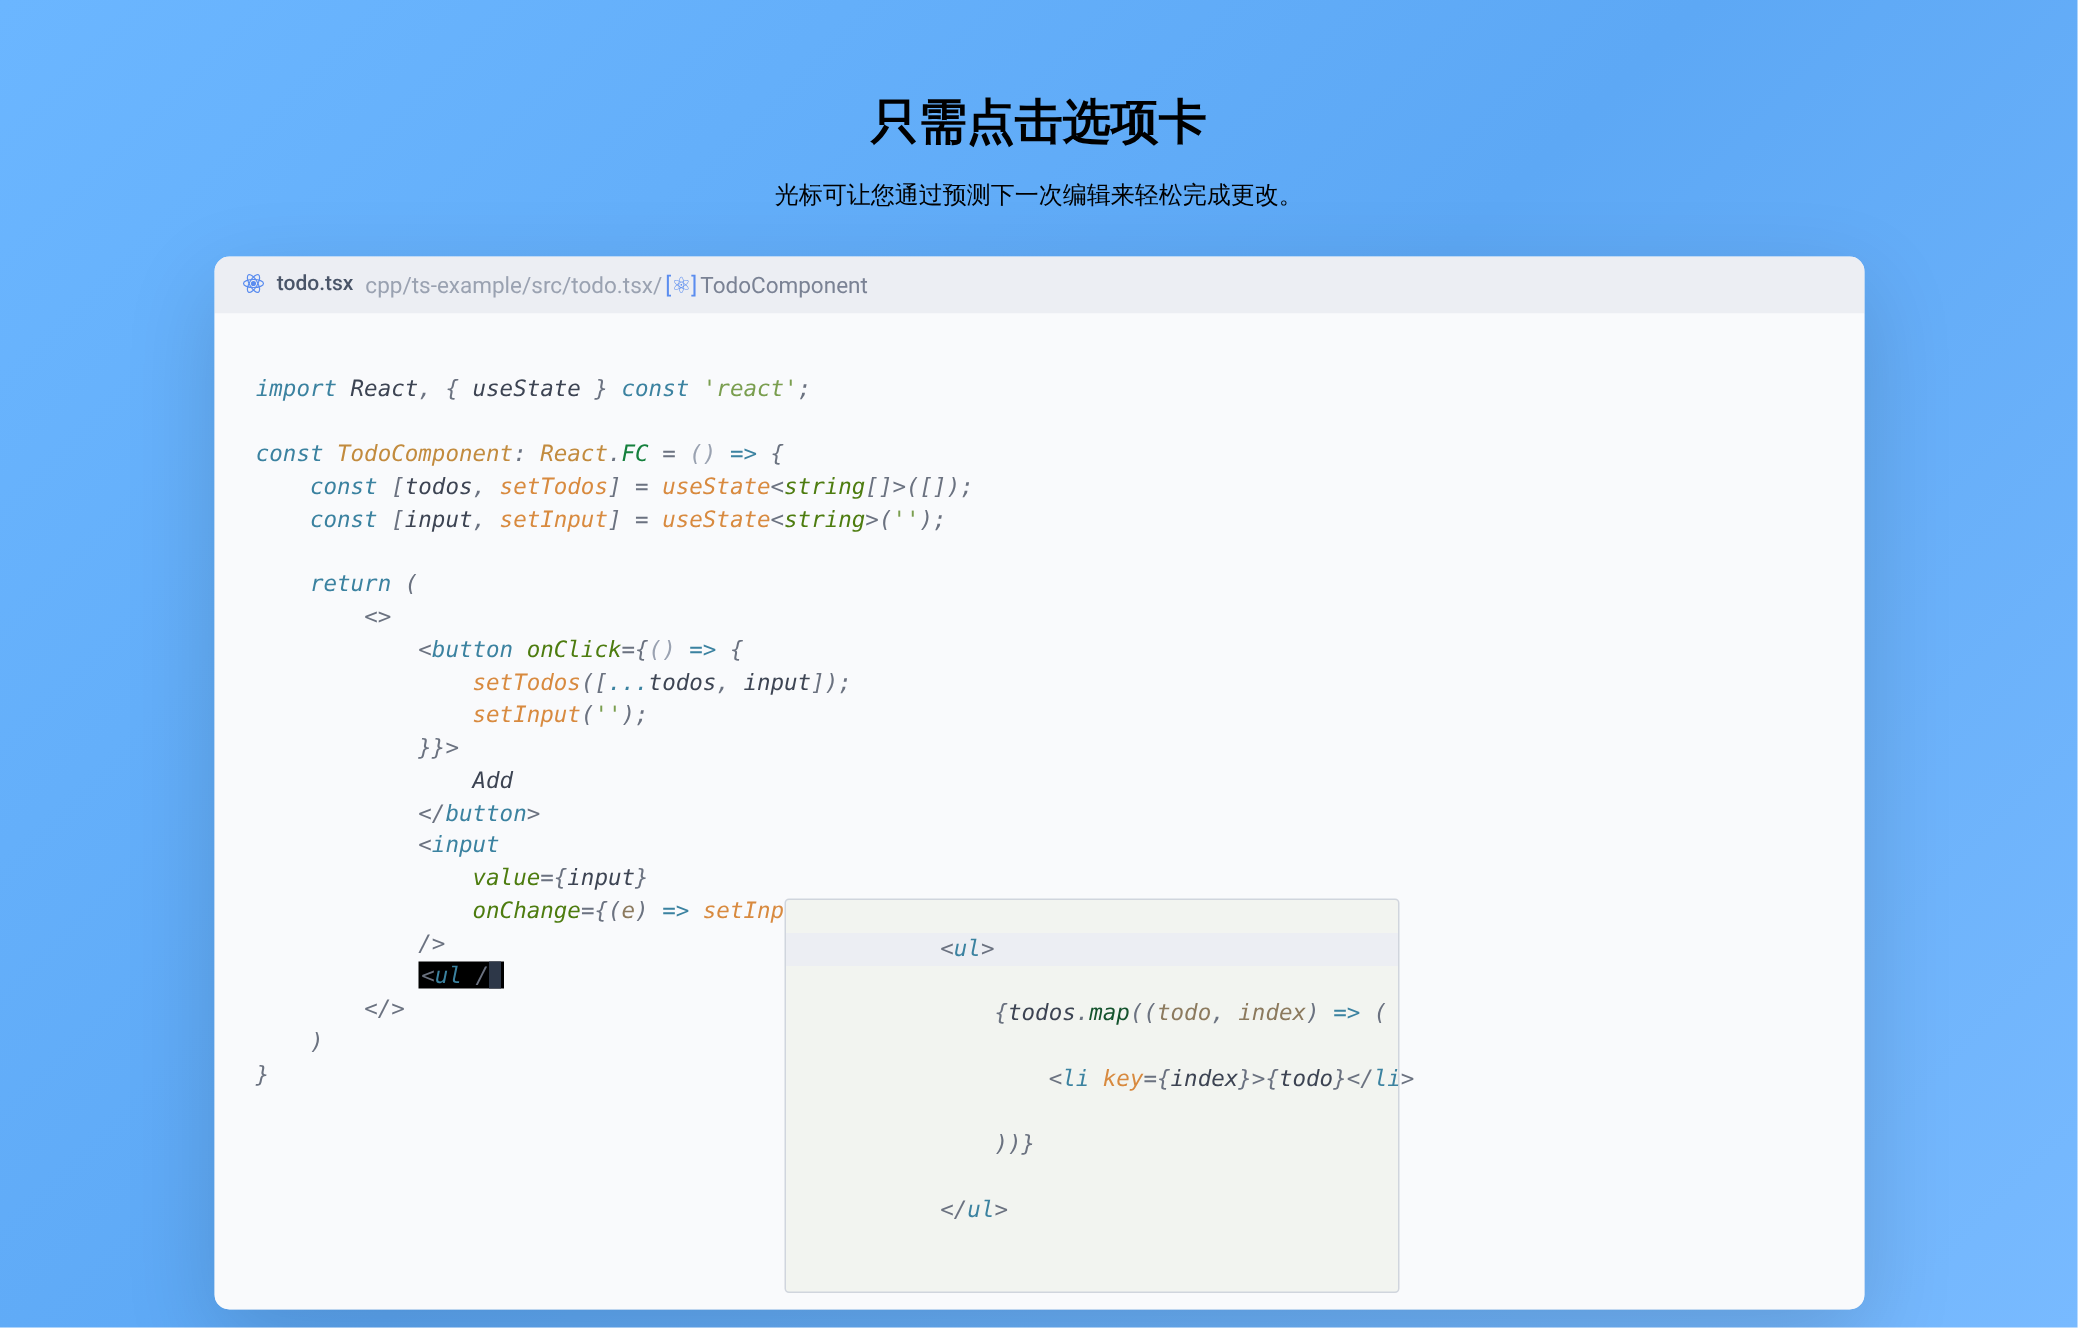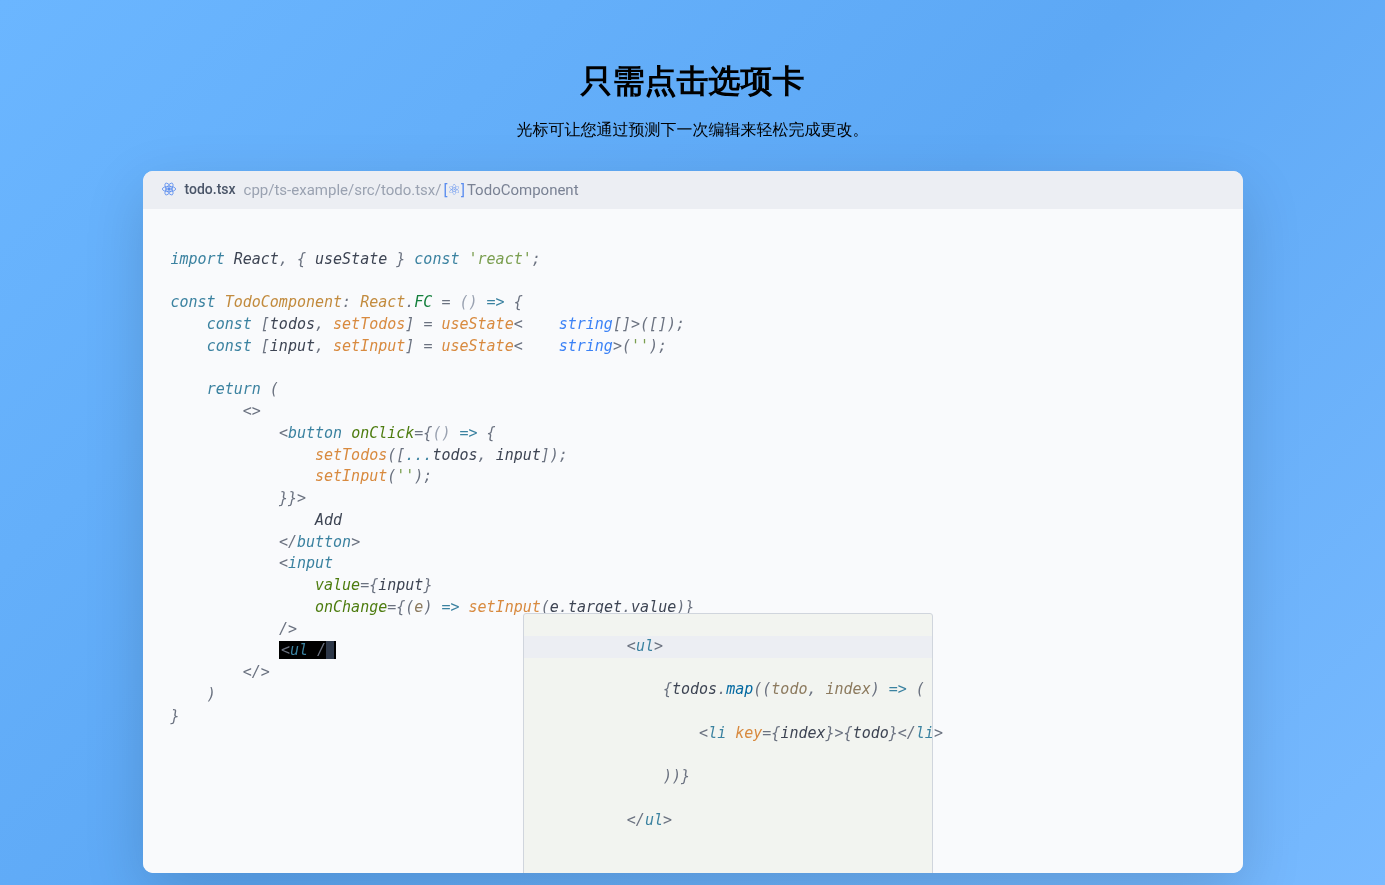--- a/index.html
+++ b/index.html
@@ -87,21 +87,21 @@
       position: relative;
     }
     .import-kw { color: #3b82a0; font-style: italic; }
     .from-kw { color: #3b82a0; font-style: italic; }
     .const-kw { color: #3b82a0; font-style: italic; }
     .return-kw { color: #3b82a0; font-style: italic; }
     .identifier { color: #3d4453; font-style: italic; }
     .component-name { color: #c28b3e; font-style: italic; }
     .react-name { color: #c28b3e; font-style: italic; }
     .fc-name { color: #15803d; font-style: italic; }
-    .type-string { color: #3b82f6; font-style: italic; margin-left: 36px; }
+    .type-string { color: #4d7c0f; font-style: italic; }
     .string-lit { color: #7a9e4f; font-style: italic; }
     .usestate-fn { color: #d88a3f; font-style: italic; }
     .settodos-fn { color: #d88a3f; font-style: italic; }
     .setinput-fn { color: #d88a3f; font-style: italic; }
     .prop-name { color: #4d7c0f; font-style: italic; }
     .jsx-tag { color: #3b82a0; font-style: italic; }
     .jsx-bracket { color: #6b7280; font-style: italic; }
     .punct { color: #6b7280; font-style: italic; }
     .punct-light { color: #9aa2b1; font-style: italic; }
     .arrow { color: #3b82a0; font-style: italic; }
@@ -117,21 +117,21 @@
       padding: 0 1px;
       display: inline-block;
       width: 8px;
       height: 18px;
       vertical-align: text-bottom;
     }
     
     .suggestion-popup {
       position: absolute;
       left: 380px;
-      top: 404px;
+      top: 390px;
       width: 410px;
       background: #f2f4f0;
       border: 1px solid #d0d5dd;
       border-radius: 3px;
       padding: 0;
       font-size: 15px;
       line-height: 1.45;
       box-shadow: none;
     }
     
@@ -140,21 +140,21 @@
       white-space: pre;
     }
     
     .suggestion-line.header-line {
       background: #eceef3;
     }
     
     .sugg-tag { color: #3b82a0; font-style: italic; }
     .sugg-bracket { color: #6b7280; font-style: italic; }
     .sugg-identifier { color: #3d4453; font-style: italic; }
-    .sugg-fn { color: #0369a1; font-style: italic; }
+    .sugg-fn { color: #14532d; font-style: italic; }
     .sugg-param { color: #8c7a5e; font-style: italic; }
     .sugg-prop { color: #d88a3f; font-style: italic; }
     .sugg-punct { color: #6b7280; font-style: italic; }
     .sugg-arrow { color: #3b82a0; font-style: italic; }
     
     .highlighted-line {
       background: #000000;
       display: inline;
       padding: 0 2px;
     }

